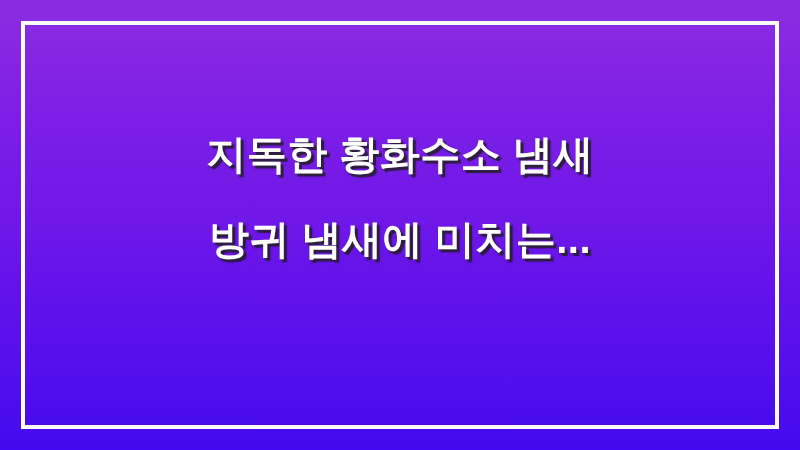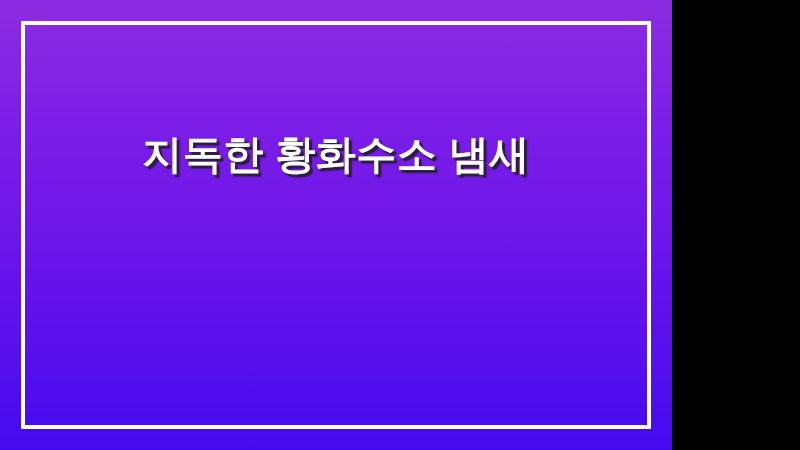--- a/index.html
+++ b/index.html
@@ -4,21 +4,21 @@
 <title>Thumbnail Card</title>
 <style>
   html, body {
     margin: 0;
     padding: 0;
     background: #000;
   }
 
   #canvas {
     position: relative;
-    width: 672px;
+    width: 800px;
     height: 450px;
     overflow: hidden;
     font-family: "Liberation Sans", "DejaVu Sans", sans-serif;
     
     background: linear-gradient(180deg,
       #8c2ce0 0%,
       #8526e3 12%,
       #7a1de7 30%,
       #7018e8 48%,
       #6312ea 64%,
@@ -67,15 +67,16 @@
 </style>
 </head>
 <body>
 
 <div id="canvas">
 
   <div id="frame"></div>
 
   <div id="text-block">
     <div class="headline-line">지독한 황화수소 냄새</div>
+    <div class="headline-line">방귀 냄새에 미치는...</div>
   </div>
 
 </div>
 
 </body></html>

